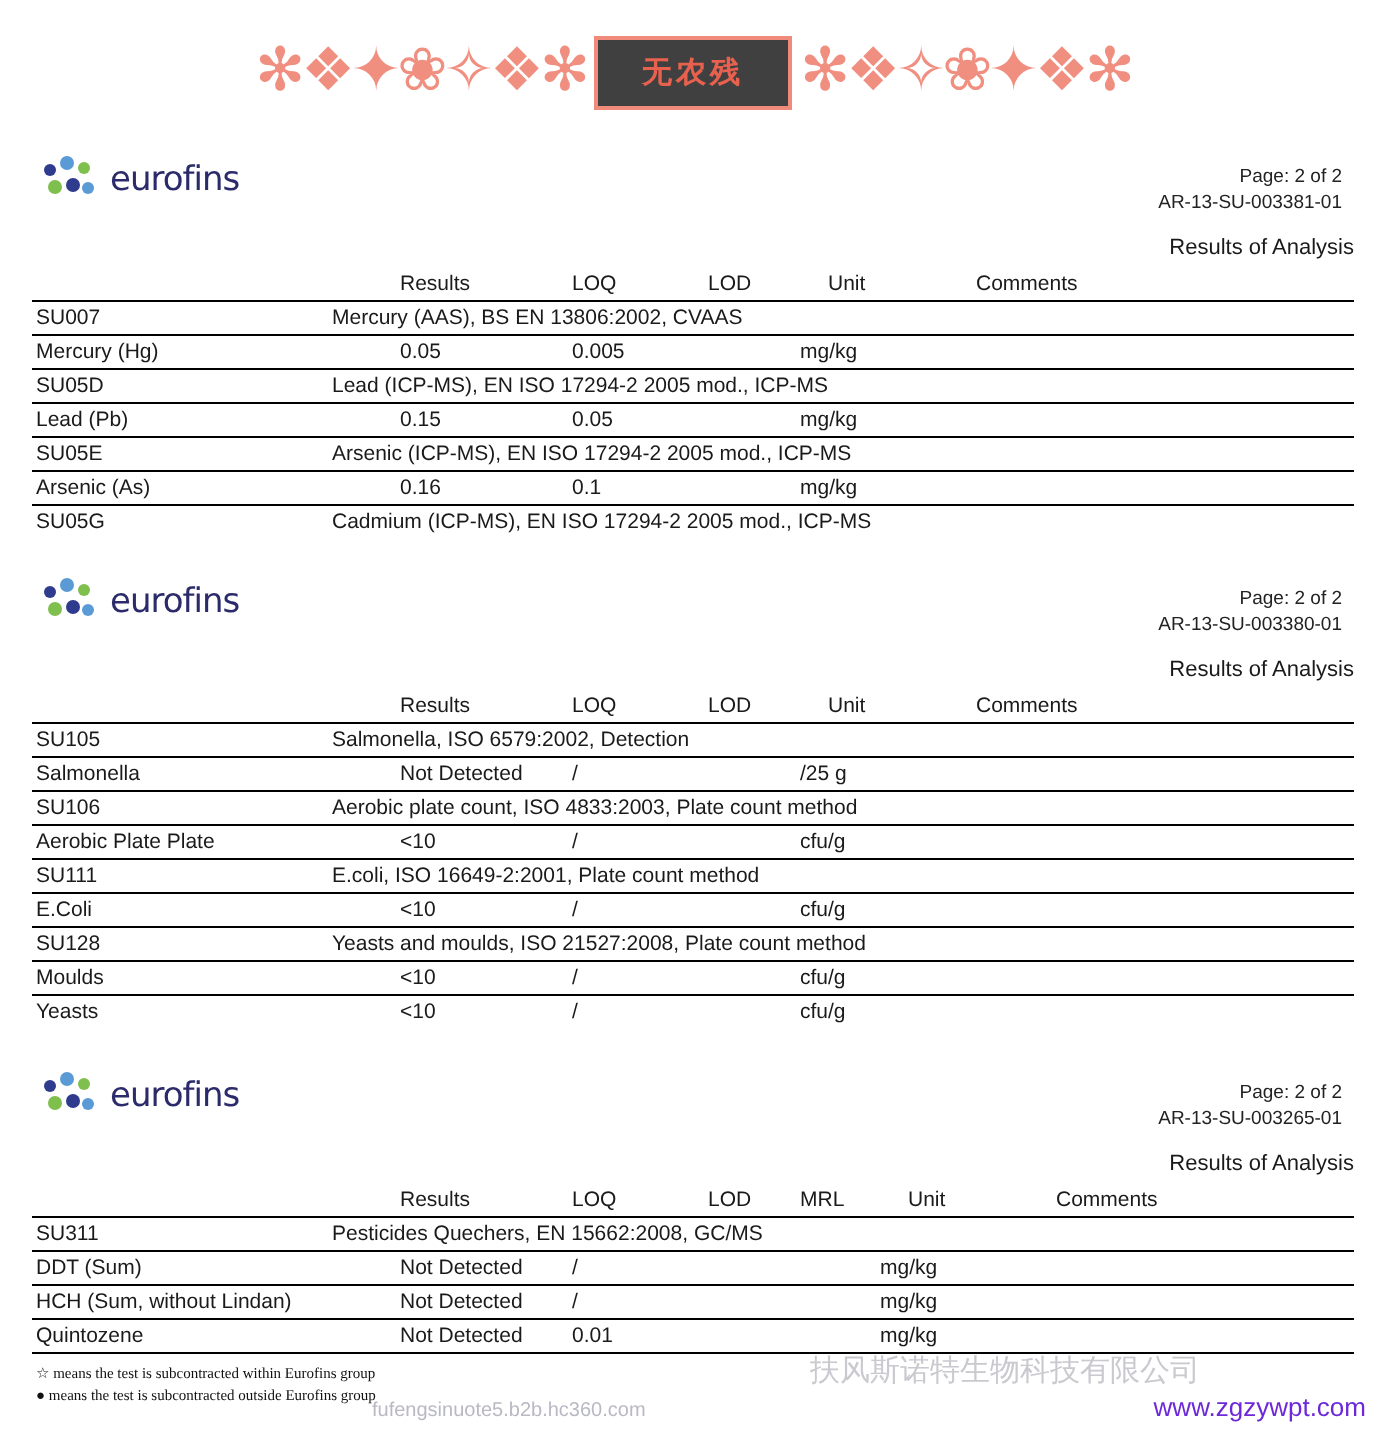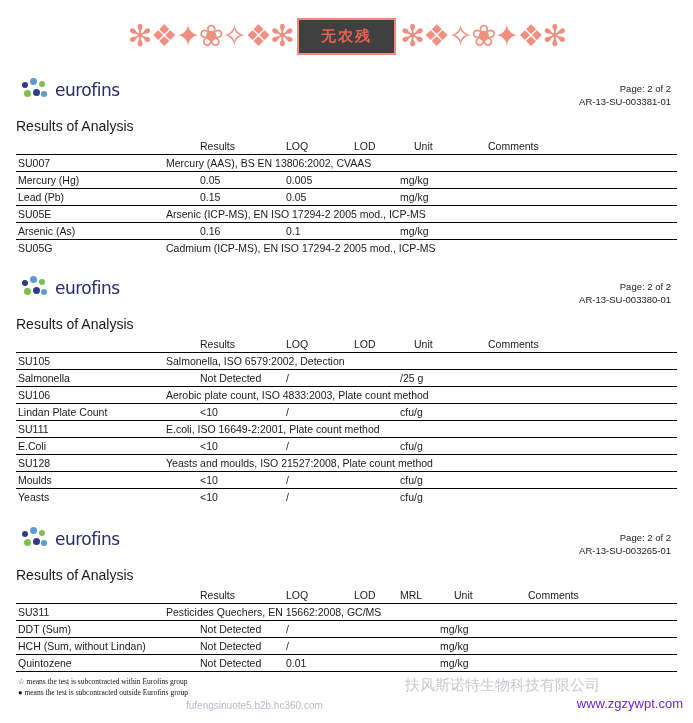--- a/index.html
+++ b/index.html
@@ -78,22 +78,22 @@
     font-family: "DejaVu Sans", sans-serif;
   }
   .meta {
     text-align: right;
     font-size: 9.5px;
     line-height: 13px;
     color: #222;
     padding-top: 4px;
   }
   .results-title {
-    text-align: left;
-    font-size: 14px;
+    text-align: right;
+    font-size: 11px;
     margin: 10px 0 6px 0;
   }
   
   table.an {
     width: 100%;
     border-collapse: collapse;
     font-size: 10.5px;
   }
   table.an th {
     font-weight: normal;
@@ -203,20 +203,24 @@
       </tr>
       <tr class="line">
         <td class="c-name">Mercury (Hg)</td>
         <td class="c-res th-res">0.05</td>
         <td class="c-loq">0.005</td>
         <td class="c-lod"></td>
         <td class="c-unit unitcell">mg/kg</td>
         <td class="c-com"></td>
       </tr>
       <tr class="line">
+        <td class="c-name">SU05D</td>
+        <td colspan="5" class="span-method">Lead (ICP-MS), EN ISO 17294-2 2005 mod., ICP-MS</td>
+      </tr>
+      <tr class="line">
         <td class="c-name">Lead (Pb)</td>
         <td class="c-res th-res">0.15</td>
         <td class="c-loq">0.05</td>
         <td class="c-lod"></td>
         <td class="c-unit unitcell">mg/kg</td>
         <td class="c-com"></td>
       </tr>
       <tr class="line">
         <td class="c-name">SU05E</td>
         <td colspan="5" class="span-method">Arsenic (ICP-MS), EN ISO 17294-2 2005 mod., ICP-MS</td>
@@ -280,21 +284,21 @@
         <td class="c-loq">/</td>
         <td class="c-lod"></td>
         <td class="c-unit unitcell">/25 g</td>
         <td class="c-com"></td>
       </tr>
       <tr class="line">
         <td class="c-name">SU106</td>
         <td colspan="5" class="span-method">Aerobic plate count, ISO 4833:2003, Plate count method</td>
       </tr>
       <tr class="line">
-        <td class="c-name">Lindan Plate Count</td>
+        <td class="c-name">Aerobic Plate Plate</td>
         <td class="c-res th-res">&lt;10</td>
         <td class="c-loq">/</td>
         <td class="c-lod"></td>
         <td class="c-unit unitcell">cfu/g</td>
         <td class="c-com"></td>
       </tr>
       <tr class="line">
         <td class="c-name">SU111</td>
         <td colspan="5" class="span-method">E.coli, ISO 16649-2:2001, Plate count method</td>
       </tr>

